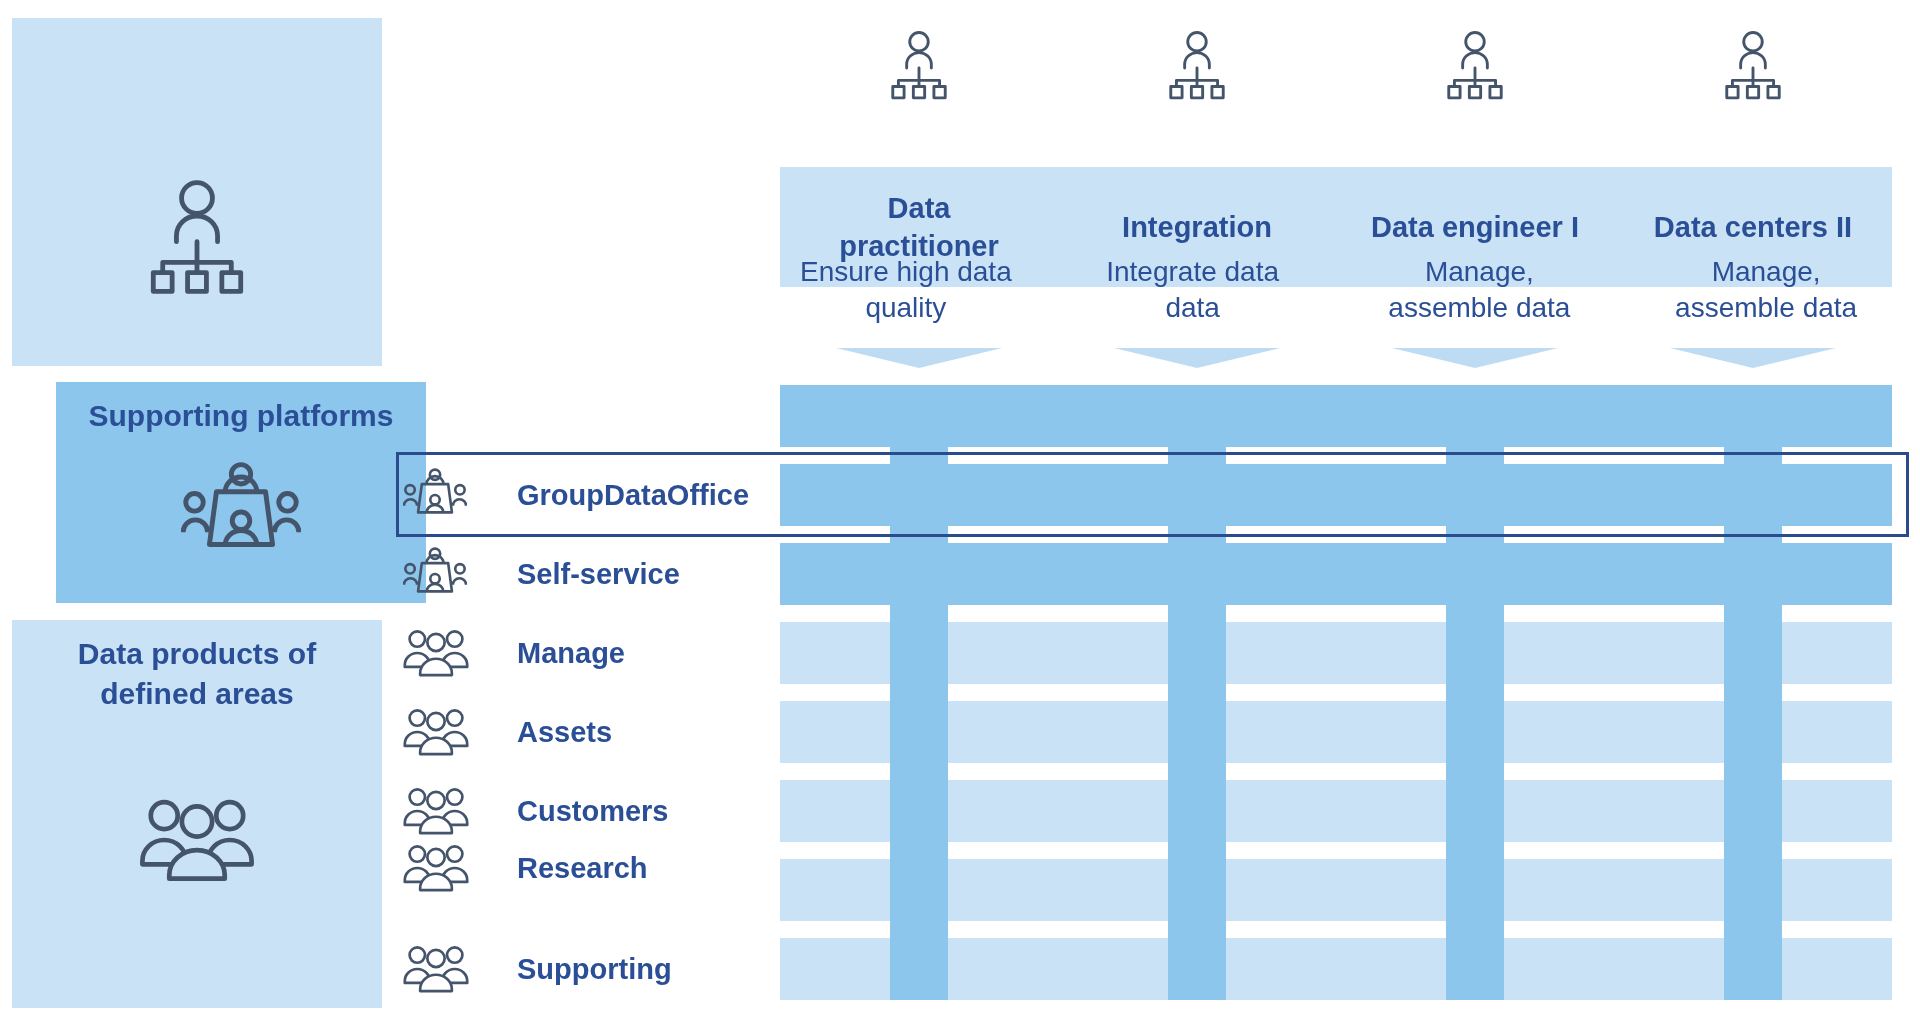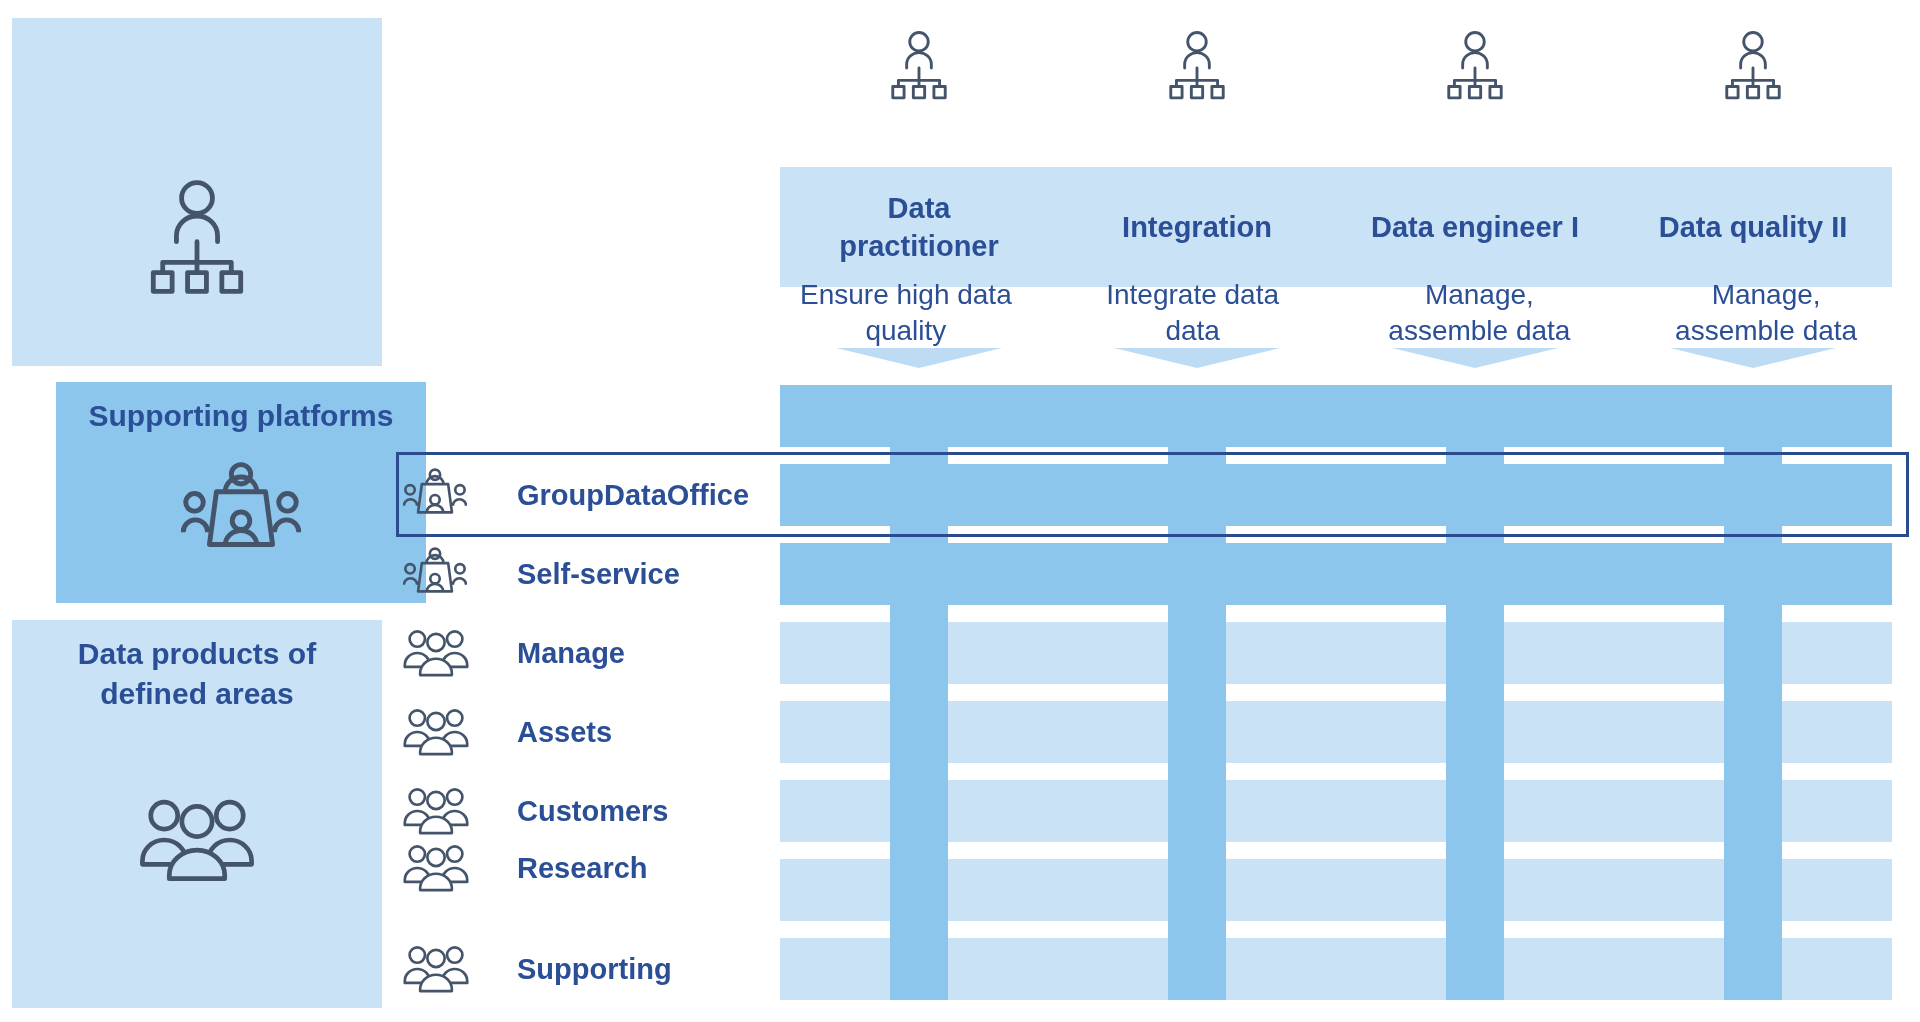--- a/index.html
+++ b/index.html
@@ -13,21 +13,21 @@
   .tone-light{background:#C9E2F5;}
   .tone-medium{background:#8DC6ED;margin-left:44px;}
   .side-title{font-weight:700;font-size:30px;line-height:40px;padding-top:14px;}
   .side-icon{position:absolute;left:50%;transform:translateX(-50%);}
   
   .cols-row{left:780px;width:1112px;display:flex;}
   .col-cell{width:278px;display:flex;flex-direction:column;align-items:center;justify-content:center;text-align:center;}
   .icons-row{top:30px;height:74px;}
   .hdr-band{top:135px;height:120px;background:#C9E2F5;margin-top:32px;}
   .col-title{font-weight:700;font-size:29px;line-height:38px;}
-  .desc-row{top:277px;height:72px;gap:35px;}
+  .desc-row{top:254px;height:72px;gap:35px;}
   .col-desc{font-size:28px;line-height:36px;}
   .chev-row{top:348px;height:20px;}
   
   .matrix{left:780px;top:385px;width:1112px;height:615px;}
   .band{position:absolute;left:0;width:1112px;height:62px;}
   .band.medium{background:#8DC6ED;}
   .band.light{background:#C9E2F5;}
   .strip{position:absolute;top:62px;height:553px;width:58px;background:#8DC6ED;}
   .gdo-box{left:396px;top:452px;width:1507px;height:79px;border:3px solid #2B4C8C;background:transparent;z-index:5;}
   
@@ -135,21 +135,21 @@
       <div class="col-title">Data</div>
       <div class="col-title">practitioner</div>
     </div>
     <div class="col-cell">
       <div class="col-title">Integration</div>
     </div>
     <div class="col-cell">
       <div class="col-title">Data engineer I</div>
     </div>
     <div class="col-cell">
-      <div class="col-title">Data quality II</div>
+      <div class="col-title">Data centers II</div>
     </div>
   </div>
 
   <div class="abs cols-row desc-row">
     <div class="col-cell">
       <div class="col-desc">Ensure high data</div>
       <div class="col-desc">quality</div>
     </div>
     <div class="col-cell">
       <div class="col-desc">Integrate data</div>

